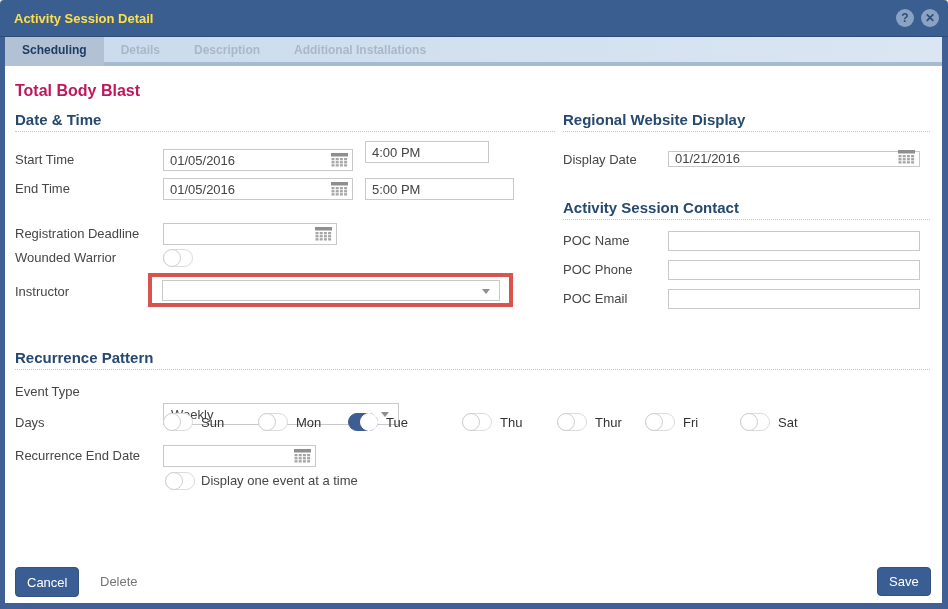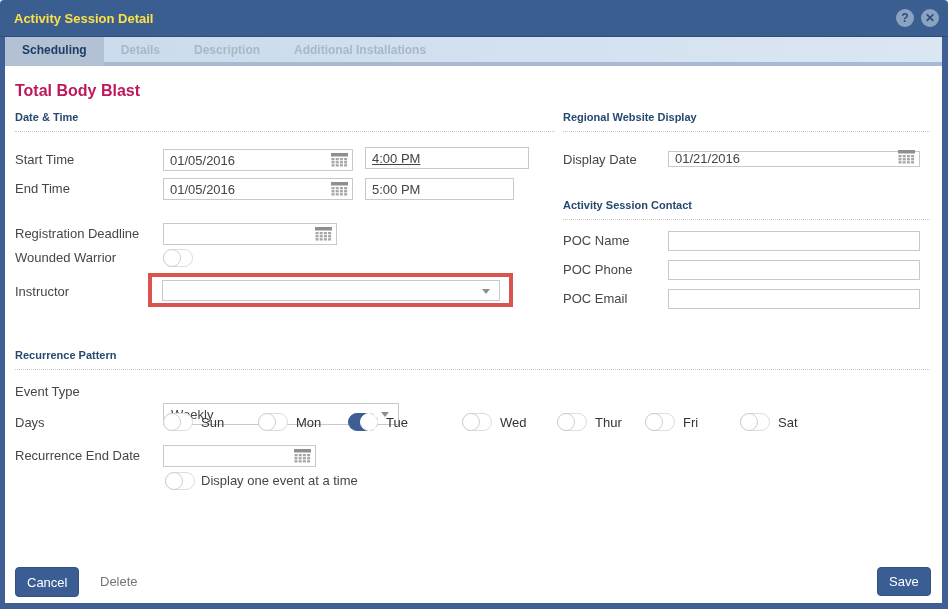--- a/index.html
+++ b/index.html
@@ -29,21 +29,21 @@
     background:linear-gradient(to right,#c9daec,#dbe6f3);
     border-bottom:4px solid #a6bad2; display:flex; }
   .tab { height:29px; margin-bottom:-4px; padding:0 17px; line-height:26px;
     font-size:12px; font-weight:bold; color:#1e3c64; cursor:pointer; }
   .tab.active { background:#b2c1d3; }
   .tab.disabled { color:#a9b8c8; cursor:default; }
 
   
   .page-title { position:absolute; left:15px; top:82px; font-size:16px;
     font-weight:bold; color:#be185d; }
-  .sec-head { position:absolute; font-size:11px; font-weight:bold; color:#26496f; }
+  .sec-head { position:absolute; font-size:15px; font-weight:bold; color:#26496f; }
   .dotted { position:absolute; height:0; border-top:1px dotted #c6c6c6; }
 
   
   .lbl { position:absolute; font-size:13px; color:#464646; }
   .field { position:absolute; border:1px solid #c9c9c9; background:#fff;
     font-family:"Liberation Sans", sans-serif; font-size:13px; color:#444; }
   input.field { padding:0 6px; outline:none; }
   .datebox { position:absolute; }
   .datebox input { width:100%; height:100%; border:1px solid #c9c9c9;
     background:#fff; font-family:"Liberation Sans", sans-serif; font-size:13px;
@@ -128,21 +128,21 @@
           <rect x="0.5" y="8.1" width="3" height="2.3" fill="#a5a5a5"></rect>
           <rect x="4.7" y="8.1" width="3" height="2.3" fill="#a5a5a5"></rect>
           <rect x="8.9" y="8.1" width="3" height="2.3" fill="#a5a5a5"></rect>
           <rect x="13.100000000000001" y="8.1" width="3" height="2.3" fill="#a5a5a5"></rect>
           <rect x="0.5" y="11.2" width="3" height="2.3" fill="#a5a5a5"></rect>
           <rect x="4.7" y="11.2" width="3" height="2.3" fill="#a5a5a5"></rect>
           <rect x="8.9" y="11.2" width="3" height="2.3" fill="#a5a5a5"></rect>
           <rect x="13.100000000000001" y="11.2" width="3" height="2.3" fill="#a5a5a5"></rect>
         </svg></span>
   </div>
-  <input class="field" style="left: 365px; top: 147px; width: 164px; height: 22px; text-decoration: underline;" value="4:00 PM">
+  <input class="field" style="left: 365px; top: 141px; width: 124px; height: 22px;" value="4:00 PM">
 
   <div class="lbl" style="left:15px; top:178px; line-height:22px;">End Time</div>
   <div class="datebox" style="left:163px; top:178px; width:190px; height:22px;">
     <input value="01/05/2016" style="">
     <span class="cal-btn cal-icon"><svg width="17" height="14" viewBox="0 0 17 14">
           <rect x="0" y="0" width="17" height="3.5" fill="#8f8f8f"></rect>
           <rect x="0.5" y="5" width="3" height="2.3" fill="#a5a5a5"></rect>
           <rect x="4.7" y="5" width="3" height="2.3" fill="#a5a5a5"></rect>
           <rect x="8.9" y="5" width="3" height="2.3" fill="#a5a5a5"></rect>
           <rect x="13.100000000000001" y="5" width="3" height="2.3" fill="#a5a5a5"></rect>
@@ -248,21 +248,21 @@
       <div class="day-item">
         <span class="toggle on">
           <span class="knob"></span>
         </span>
         <span class="day-label">Tue</span>
       </div>
       <div class="day-item">
         <span class="toggle">
           <span class="knob"></span>
         </span>
-        <span class="day-label">Wed</span>
+        <span class="day-label">Thu</span>
       </div>
       <div class="day-item">
         <span class="toggle">
           <span class="knob"></span>
         </span>
         <span class="day-label">Thur</span>
       </div>
       <div class="day-item">
         <span class="toggle">
           <span class="knob"></span>

